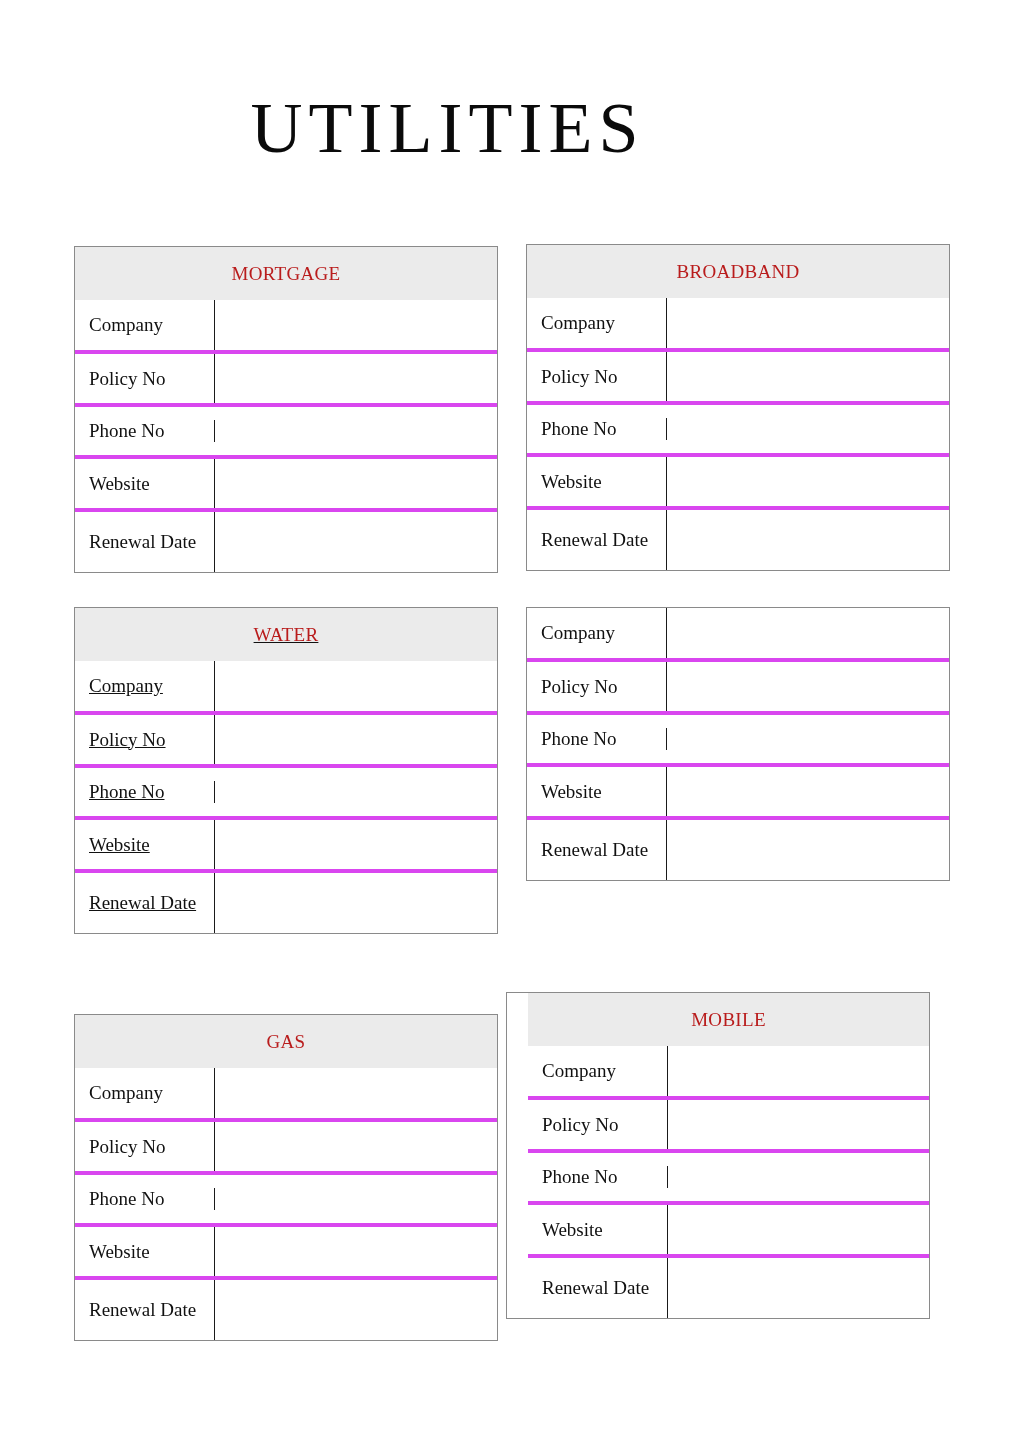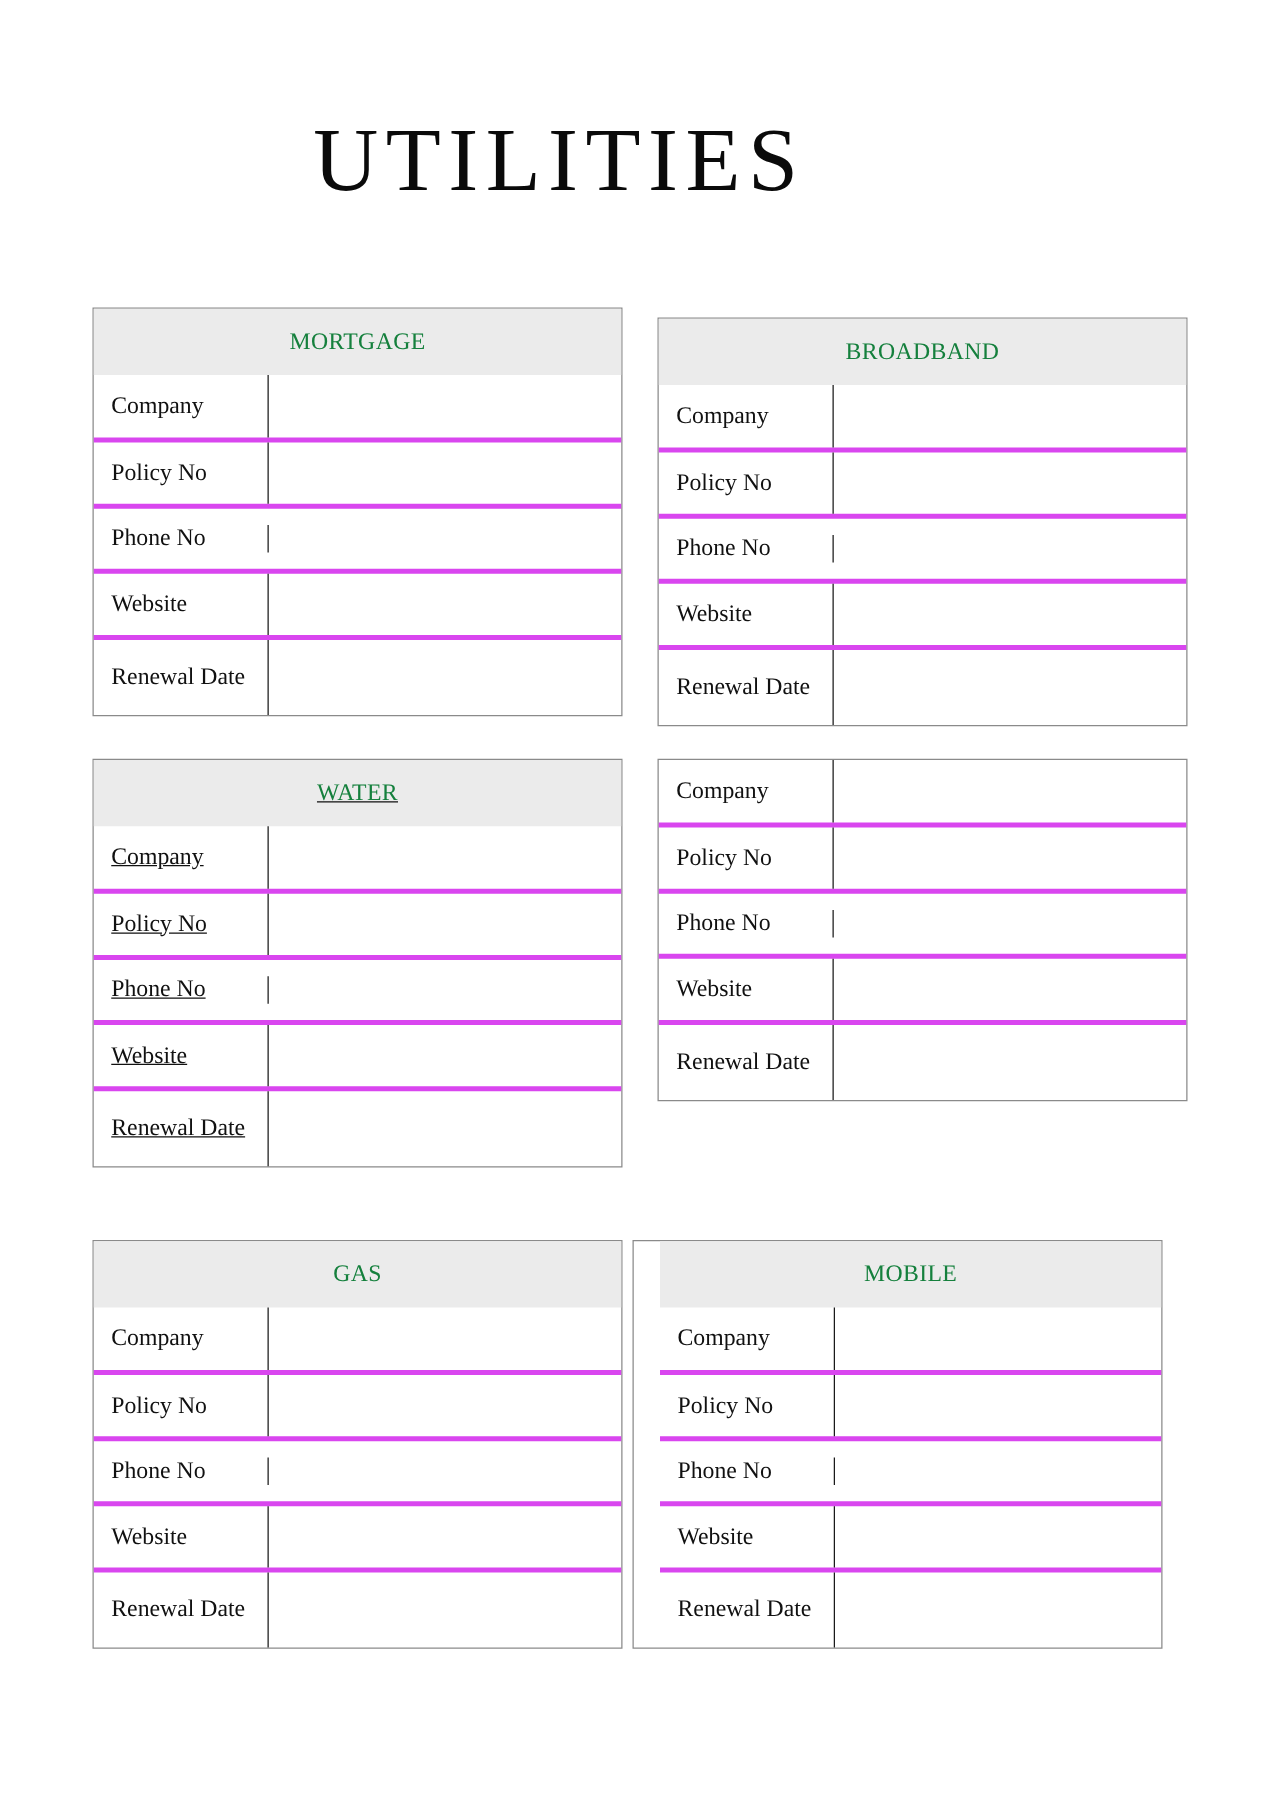--- a/index.html
+++ b/index.html
@@ -14,21 +14,21 @@
       text-align: center; font-family: "Liberation Serif", serif;
       font-size: 72px; letter-spacing: 6px; line-height: 80px; color: #0a0a0a;
     }
     .card {
       position: absolute; width: 424px; box-sizing: border-box;
       border: 1px solid #8a8a8a; background: #ffffff;
     }
     .card-header {
       height: 53px; background: #ebebeb; box-sizing: border-box;
       display: flex; align-items: center; justify-content: center;
-      font-family: "Liberation Serif", serif; font-size: 19px; color: #15803d;
+      font-family: "Liberation Serif", serif; font-size: 19px; color: #b91c1c;
       letter-spacing: 0.3px;
     }
     .row {
       display: flex; box-sizing: border-box; border-top: 4px solid #d946ef;
     }
     .row:first-of-type { border-top: none; }
     .label {
       width: 140px; flex: 0 0 140px; box-sizing: border-box;
       border-right: 1.5px solid #1a1a1a; display: flex; align-items: center;
       padding-left: 14px; font-family: "Liberation Serif", serif;
@@ -64,21 +64,21 @@
         <div class="row h53">
           <div class="label">Website</div>
           <div class="value" contenteditable="true" style=""></div>
         </div>
         <div class="row h64">
           <div class="label">Renewal Date</div>
           <div class="value" contenteditable="true" style=""></div>
         </div>
       </div>
   </div>
-    <div class="card" style="left: 526px; top: 254px;">
+    <div class="card" style="left: 526px; top: 244px;">
     <div class="card-header">BROADBAND</div>
     <div class="rows">
         <div class="row h50" style="border-top: none;">
           <div class="label">Company</div>
           <div class="value" contenteditable="true" style=""></div>
         </div>
         <div class="row h53">
           <div class="label">Policy No</div>
           <div class="value" contenteditable="true" style=""></div>
         </div>
@@ -138,21 +138,21 @@
         <div class="row h53">
           <div class="label">Website</div>
           <div class="value" contenteditable="true" style=""></div>
         </div>
         <div class="row h64">
           <div class="label">Renewal Date</div>
           <div class="value" contenteditable="true" style=""></div>
         </div>
       </div>
   </div>
-    <div class="card" style="left: 74px; top: 992px;">
+    <div class="card" style="left: 74px; top: 1014px;">
     <div class="card-header">GAS</div>
     <div class="rows">
         <div class="row h50" style="border-top: none;">
           <div class="label">Company</div>
           <div class="value" contenteditable="true" style=""></div>
         </div>
         <div class="row h53">
           <div class="label">Policy No</div>
           <div class="value" contenteditable="true" style=""></div>
         </div>

